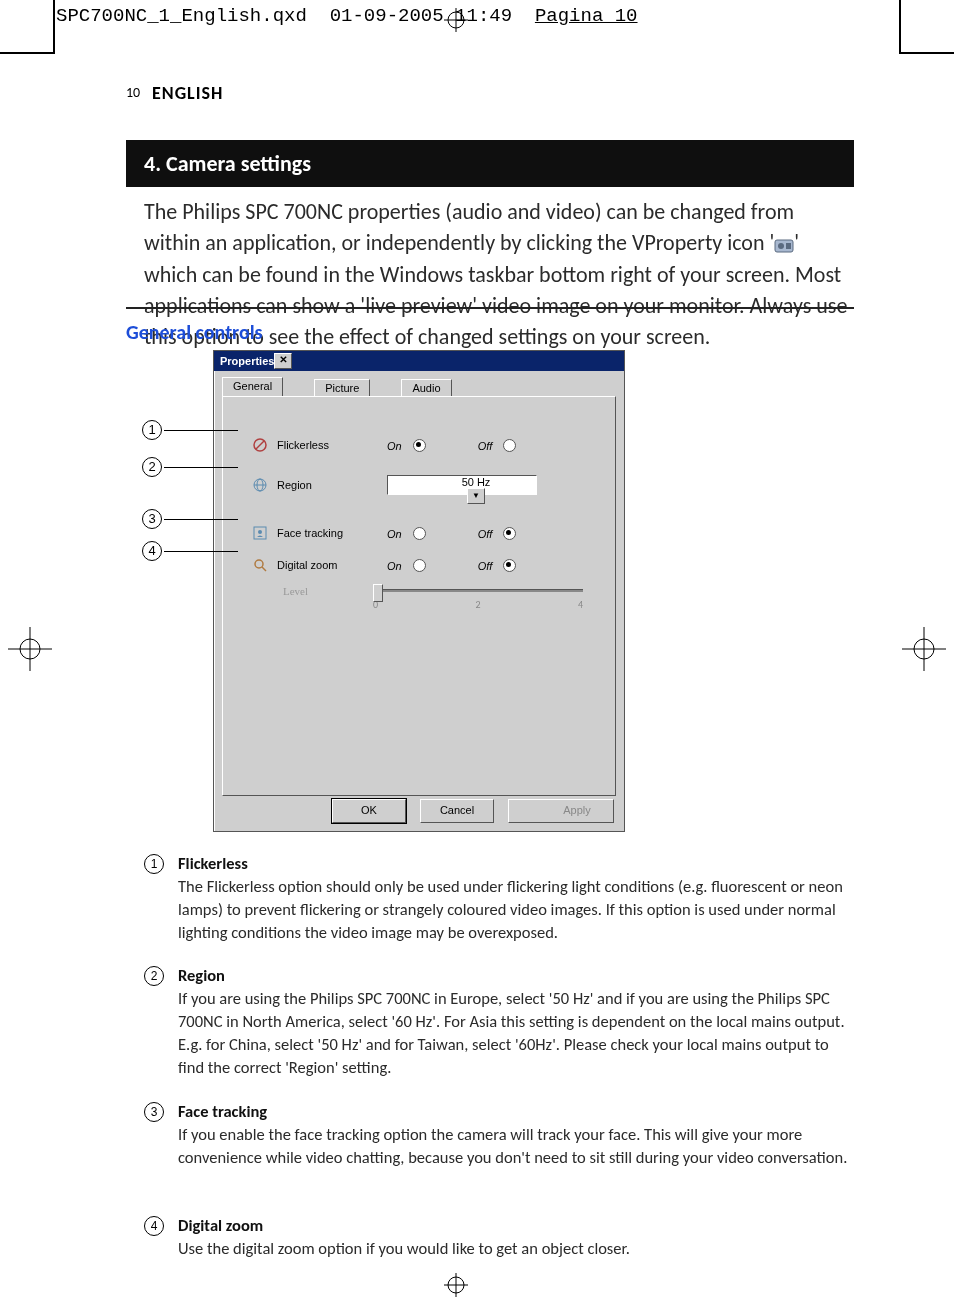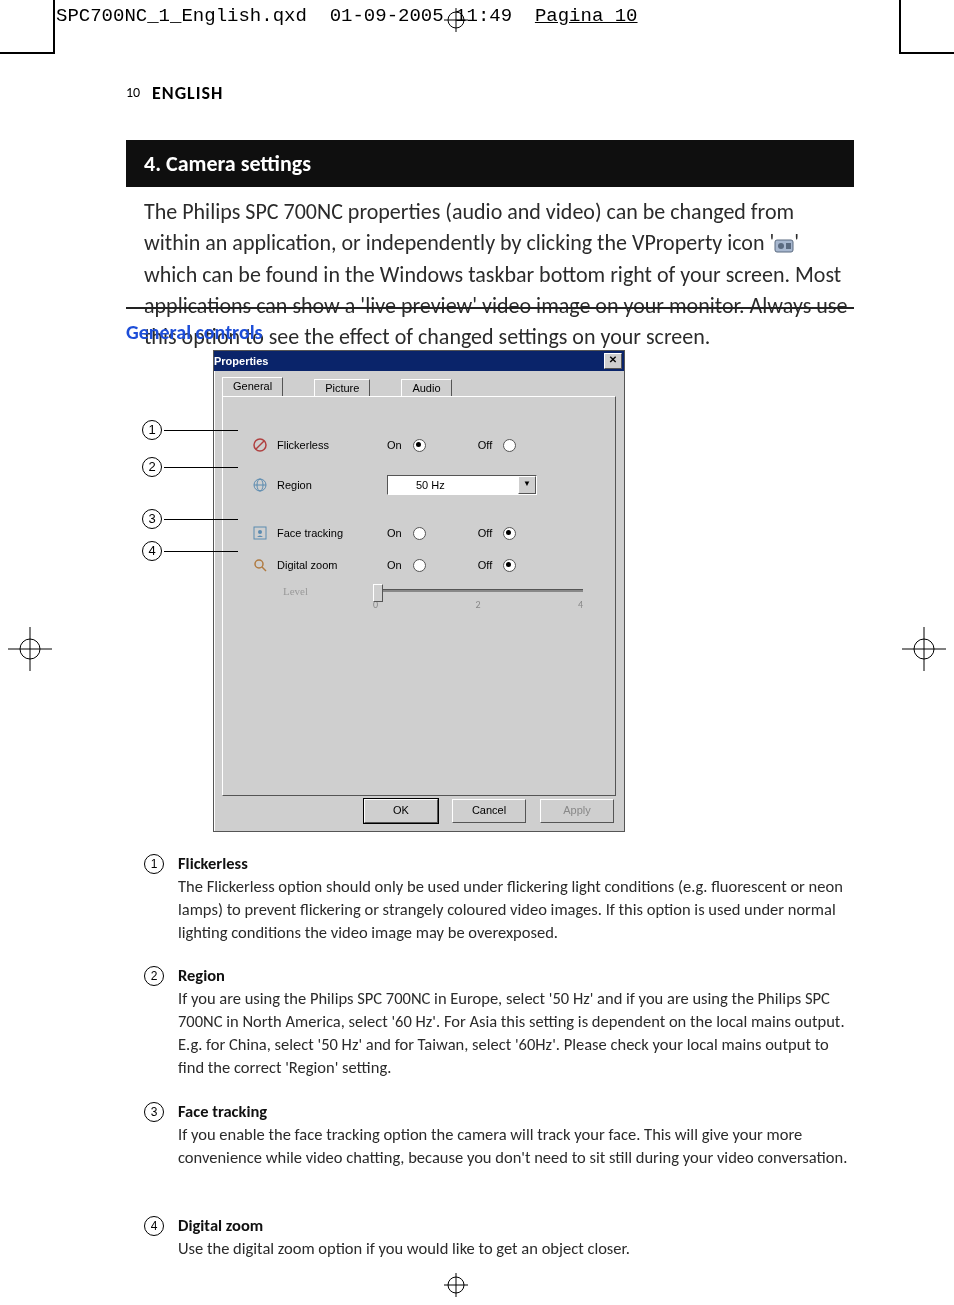--- a/index.html
+++ b/index.html
@@ -88,21 +88,22 @@
   }
   .titlebar {
     background: #0a246a;
     color: #fff;
     height: 20px;
     font-family: Tahoma, sans-serif;
     font-size: 11px;
     font-weight: bold;
     display:flex;
     align-items:center;
-    justify-content: space-between;
+    padding-left:6px;
+    justify-content: flex-start;
   }
   .closebtn {
     width:16px; height:14px;
     background:#cfcfcf;
     border:1px solid #fff;
     border-right-color:#555; border-bottom-color:#555;
     margin-right:2px;
     font-family: Arial;
     font-size:10px;
     line-height:12px;
@@ -146,34 +147,35 @@
     position:absolute;
     display:flex;
     align-items:center;
     font-family: Tahoma, sans-serif;
     font-size: 11px;
     color:#000;
   }
   .row .iconcell { width:34px; display:flex; justify-content:center; }
   .row .labelcell { width:110px; }
   .row .ctrlcell { display:flex; align-items:center; gap:6px; }
-  .radiolbl { display:flex; align-items:center; gap:4px; }
+  .radiolbl { display:flex; align-items:flex-end; gap:4px;font-style:italic; }
   .radio {
     width:11px; height:11px; border:1px solid #555; border-radius:50%;
     background:#fff; display:inline-block; position:relative;
   }
   .radio.sel::after{ content:''; position:absolute; top:2px; left:2px; width:5px; height:5px; background:#000; border-radius:50%; }
   .dropdown {
     width:120px; height:18px;
     border:1px solid;
     border-color:#555 #fff #fff #555;
     background:#fff;
     display:flex; align-items:center; justify-content:space-between;
     padding:0 0 0 28px;
     font-size:11px;
+    flex-direction:column;
   }
   .dropdown .arrow {
     width:16px; height:16px;
     background:#cfcfcf;
     border:1px solid;
     border-color:#fff #555 #555 #fff;
     font-size:8px; text-align:center; line-height:14px;
   }
   .slider {
     position:absolute;
@@ -195,21 +197,21 @@
   }
   .winbtn {
     width:72px; height:22px;
     border:1px solid;
     border-color:#fff #555 #555 #fff;
     background:#cfcfcf;
     text-align:center;
     line-height:20px;
   }
   .winbtn.default { box-shadow: 0 0 0 1px #000; }
-  .winbtn.disabled { color:#888; }
+  .winbtn.disabled { color:#888;padding-left:32px; }
   
   .callout {
     position:absolute;
     width:18px; height:18px;
     border:1.5px solid #000;
     border-radius:50%;
     text-align:center;
     font-family: Arial, sans-serif;
     line-height:18px;
     font-size:13px;

